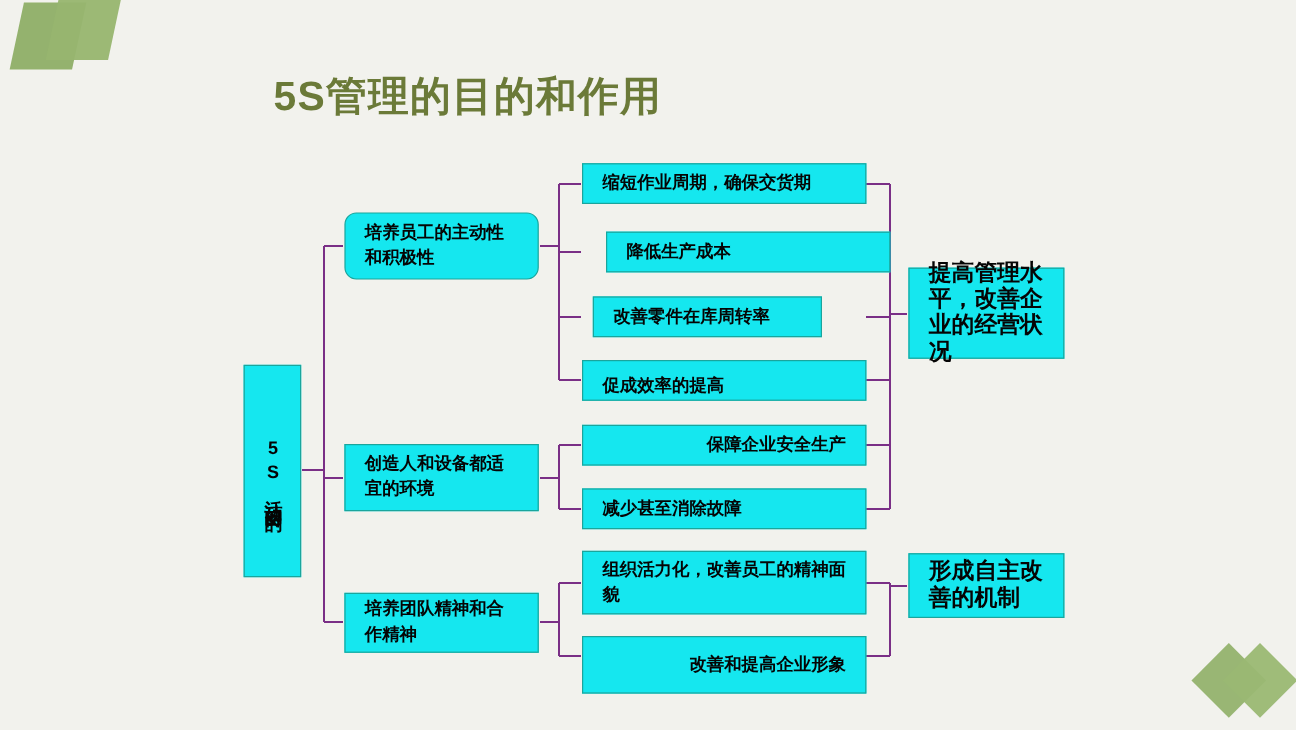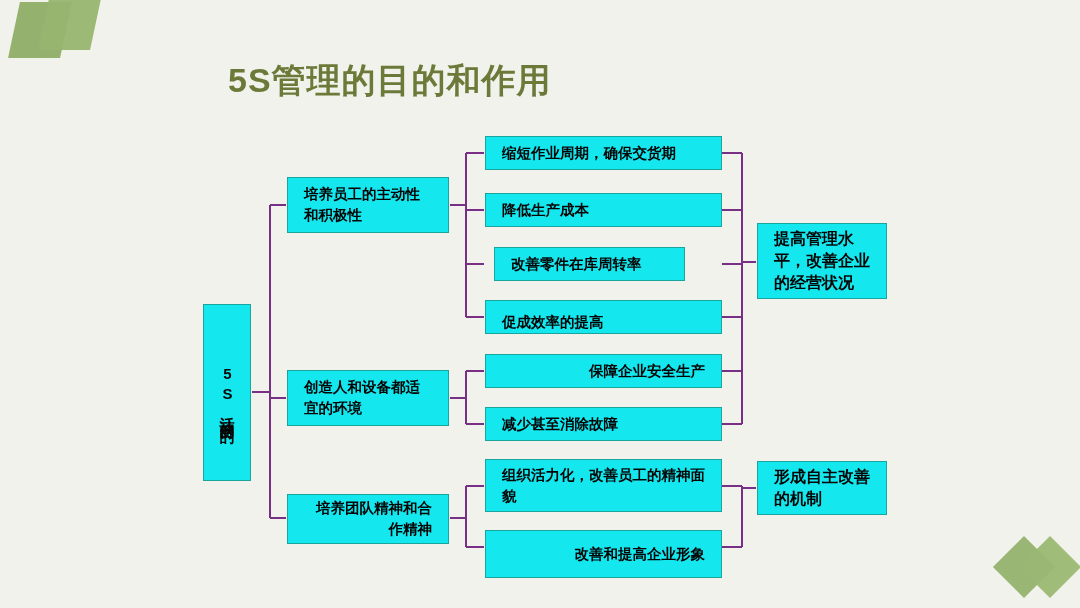--- a/index.html
+++ b/index.html
@@ -63,21 +63,21 @@
     justify-content:center;
     align-items:center;
     letter-spacing:3px;
     font-size:15px;
     line-height:26px;
   }
   .node.root span{padding:8px 0;}
 
   .node.lvl2{font-size:14.5px;}
   .node.lvl3{font-size:14.5px;}
-  .node.lvl4{font-size:16px;line-height:22px;}
+  .node.lvl4{font-size:19px;line-height:22px;}
 </style>
 </head>
 <body>
 
 <div id="stage">
 
   <div class="deco para a"></div>
   <div class="deco para b"></div>
   <div class="deco dia a"></div>
   <div class="deco dia b"></div>
@@ -123,34 +123,34 @@
       <line x1="722" y1="547" x2="742" y2="547"></line>
       <line x1="742" y1="486" x2="742" y2="547"></line>
       <line x1="742" y1="488" x2="756" y2="488"></line>
     </g>
   </svg>
 
   <div class="node root" style="left:203px;top:304px;width:48px;height:177px;">
     <span>5S活动的目的</span>
   </div>
 
-  <div class="node lvl2" style="left:287px;top:177px;width:162px;height:56px;">
+  <div class="node lvl2" style="left:287px;top:177px;width:162px;height:56px;border-radius:10px;">
     <span>培养员工的主动性和积极性</span>
   </div>
   <div class="node lvl2" style="left:287px;top:370px;width:162px;height:56px;">
     <span>创造人和设备都适宜的环境</span>
   </div>
-  <div class="node lvl2" style="left:287px;top:494px;width:162px;height:50px;text-align:right;">
+  <div class="node lvl2" style="left:287px;top:494px;width:162px;height:50px;">
     <span>培养团队精神和合作精神</span>
   </div>
 
   <div class="node lvl3" style="left:485px;top:136px;width:237px;height:34px;">
     <span>缩短作业周期，确保交货期</span>
   </div>
-  <div class="node lvl3" style="left:485px;top:193px;width:237px;height:34px;">
+  <div class="node lvl3" style="left:505px;top:193px;width:237px;height:34px;">
     <span>降低生产成本</span>
   </div>
   <div class="node lvl3" style="left:494px;top:247px;width:191px;height:34px;text-align:right;">
     <span>改善零件在库周转率</span>
   </div>
   <div class="node lvl3" style="left:485px;top:300px;width:237px;height:34px;align-items:flex-end;">
     <span>促成效率的提高</span>
   </div>
   <div class="node lvl3" style="left:485px;top:354px;width:237px;height:34px;justify-content:flex-end;">
     <span>保障企业安全生产</span>

